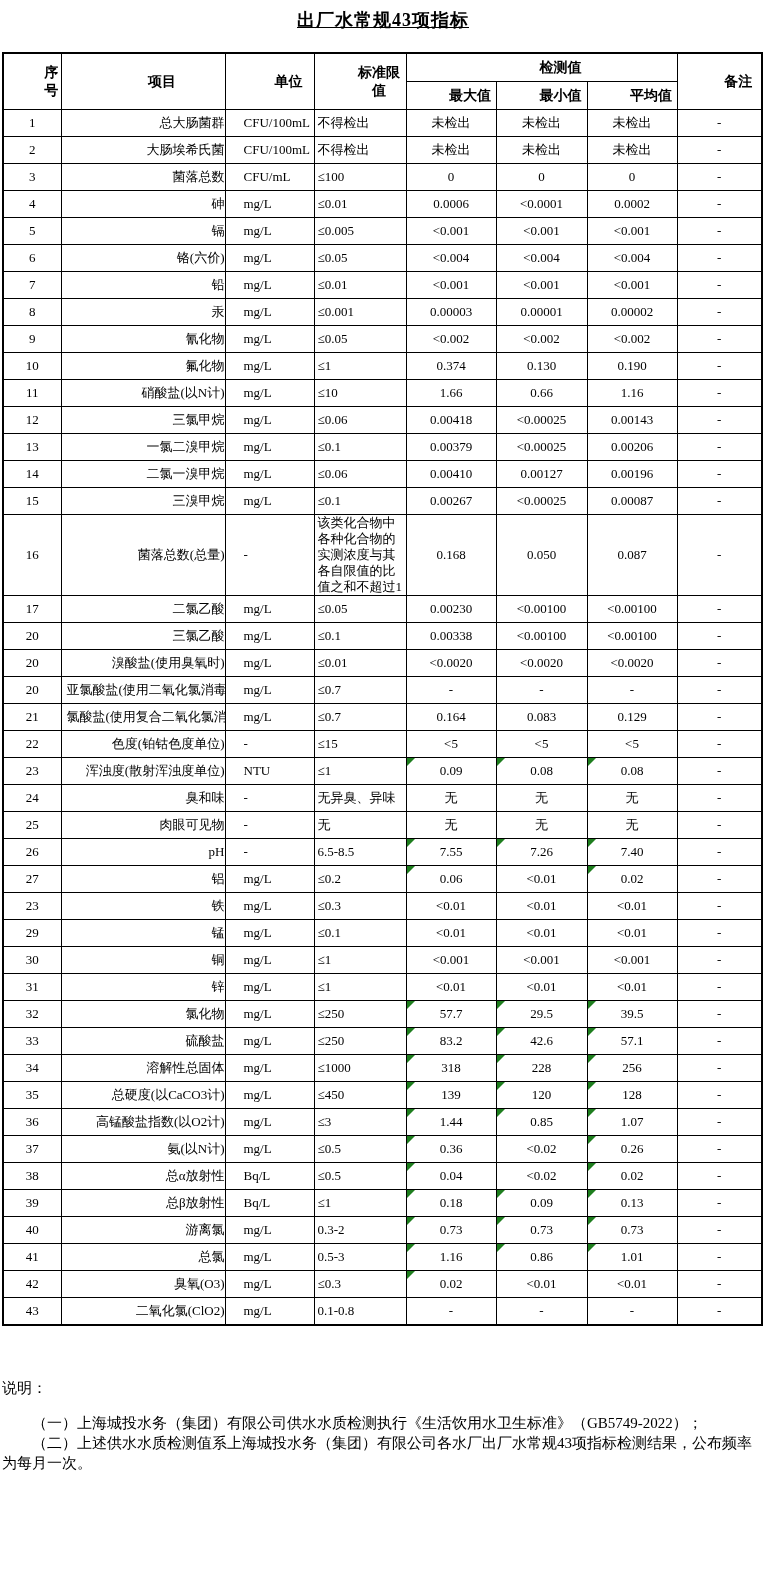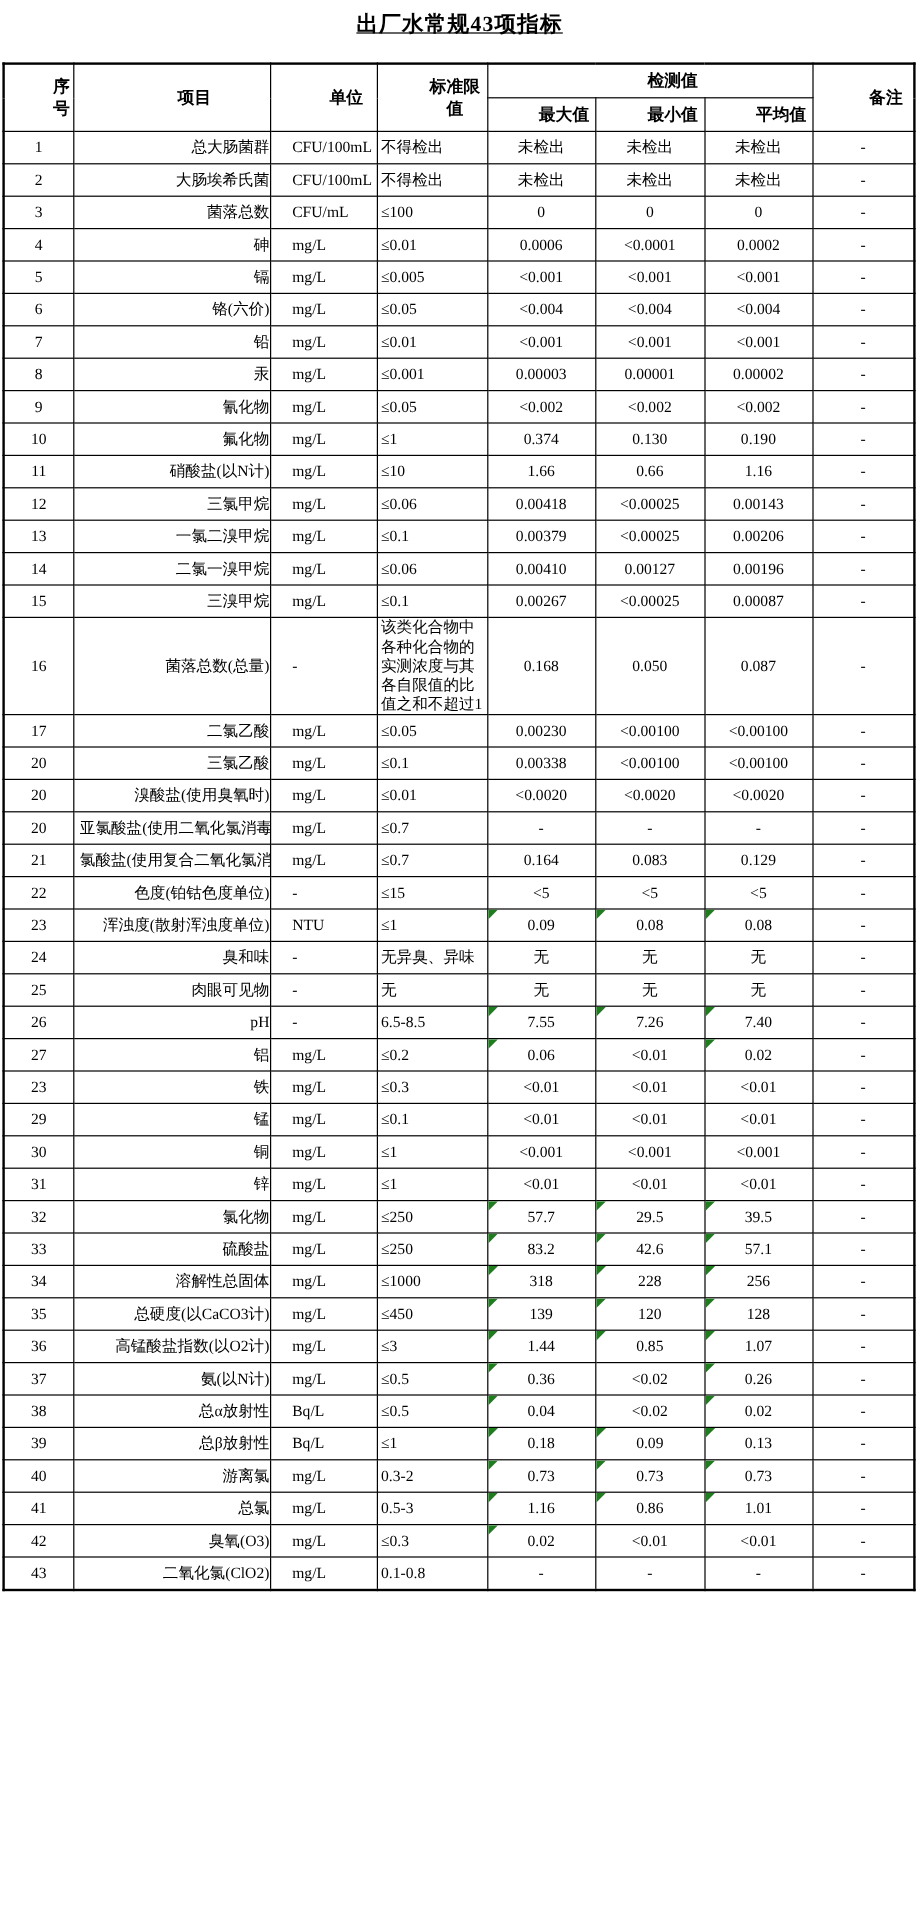--- a/index.html
+++ b/index.html
@@ -487,14 +487,19 @@
       <td class="c-unit">mg/L</td>
       <td class="c-limit">0.1-0.8</td>
       <td class="c-max">-</td>
       <td class="c-min">-</td>
       <td class="c-avg">-</td>
       <td class="c-remark">-</td>
     </tr>
       </tbody>
   </table>
 
+  <div class="notes">
+    <div class="notes-heading">说明：</div>
+    <p>（一）上海城投水务（集团）有限公司供水水质检测执行《生活饮用水卫生标准》（GB5749-2022）；</p>
+    <p>（二）上述供水水质检测值系上海城投水务（集团）有限公司各水厂出厂水常规43项指标检测结果，公布频率为每月一次。</p>
+  </div>
 
 </div>
 
 </body></html>

